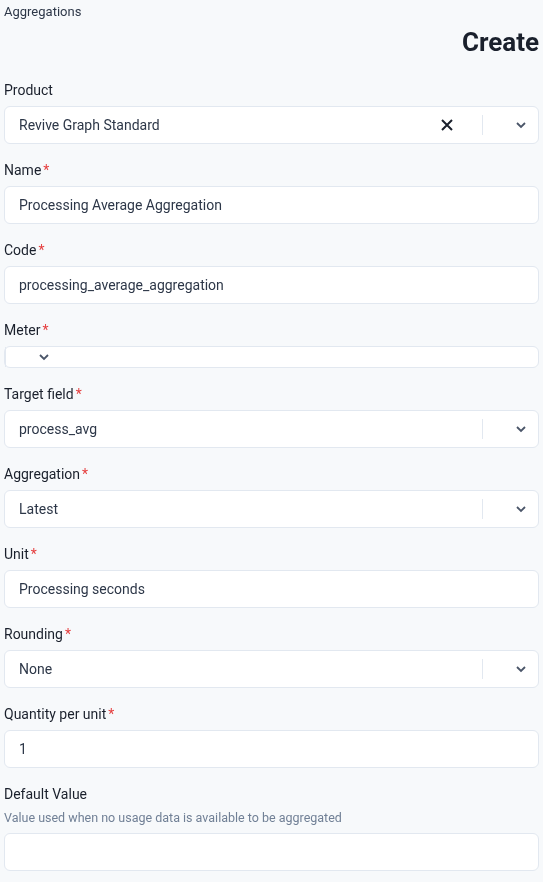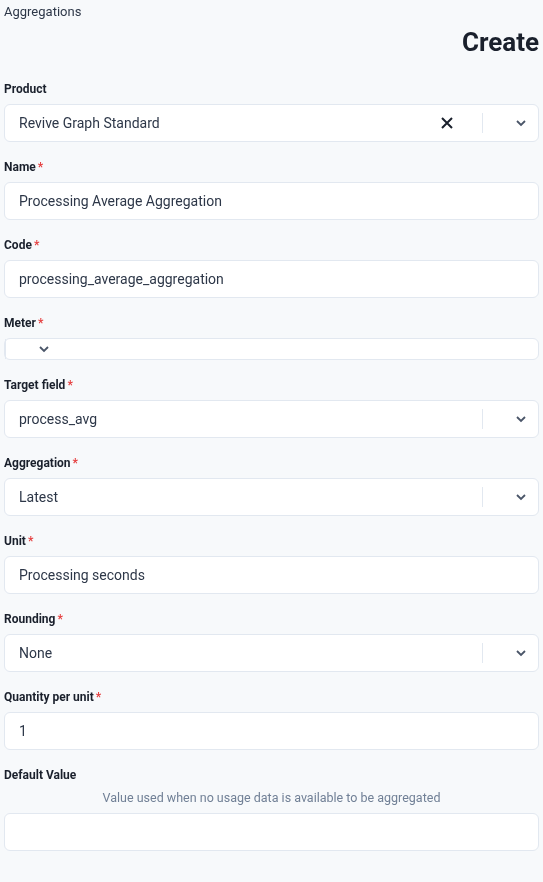--- a/index.html
+++ b/index.html
@@ -23,22 +23,22 @@
       font-size: 26px;
       font-weight: 700;
       color: #1a202c;
       margin-bottom: 25px;
       text-align: right;
     }
     .form-group {
       margin-bottom: 18px;
     }
     .label {
-      font-size: 12px;
-      font-weight: 700;
+      font-size: 14px;
+      font-weight: 400;
       color: #1a202c;
       margin-bottom: 8px;
       display: block;
     }
     .required {
       color: #e53e3e;
       margin-left: 2px;
     }
     .input-field {
       width: 100%;
@@ -85,21 +85,20 @@
       align-items: center;
       justify-content: center;
       cursor: pointer;
       color: #4a5568;
     }
     .helper-text {
       font-size: 12.5px;
       color: #718096;
       margin-top: 3px;
       margin-bottom: 8px;
-      text-align: center;
     }
     svg {
       display: block;
     }
   </style>
 </head>
 <body>
 
 <div class="breadcrumb">Aggregations</div>
 <h1 class="page-title">Create</h1>

